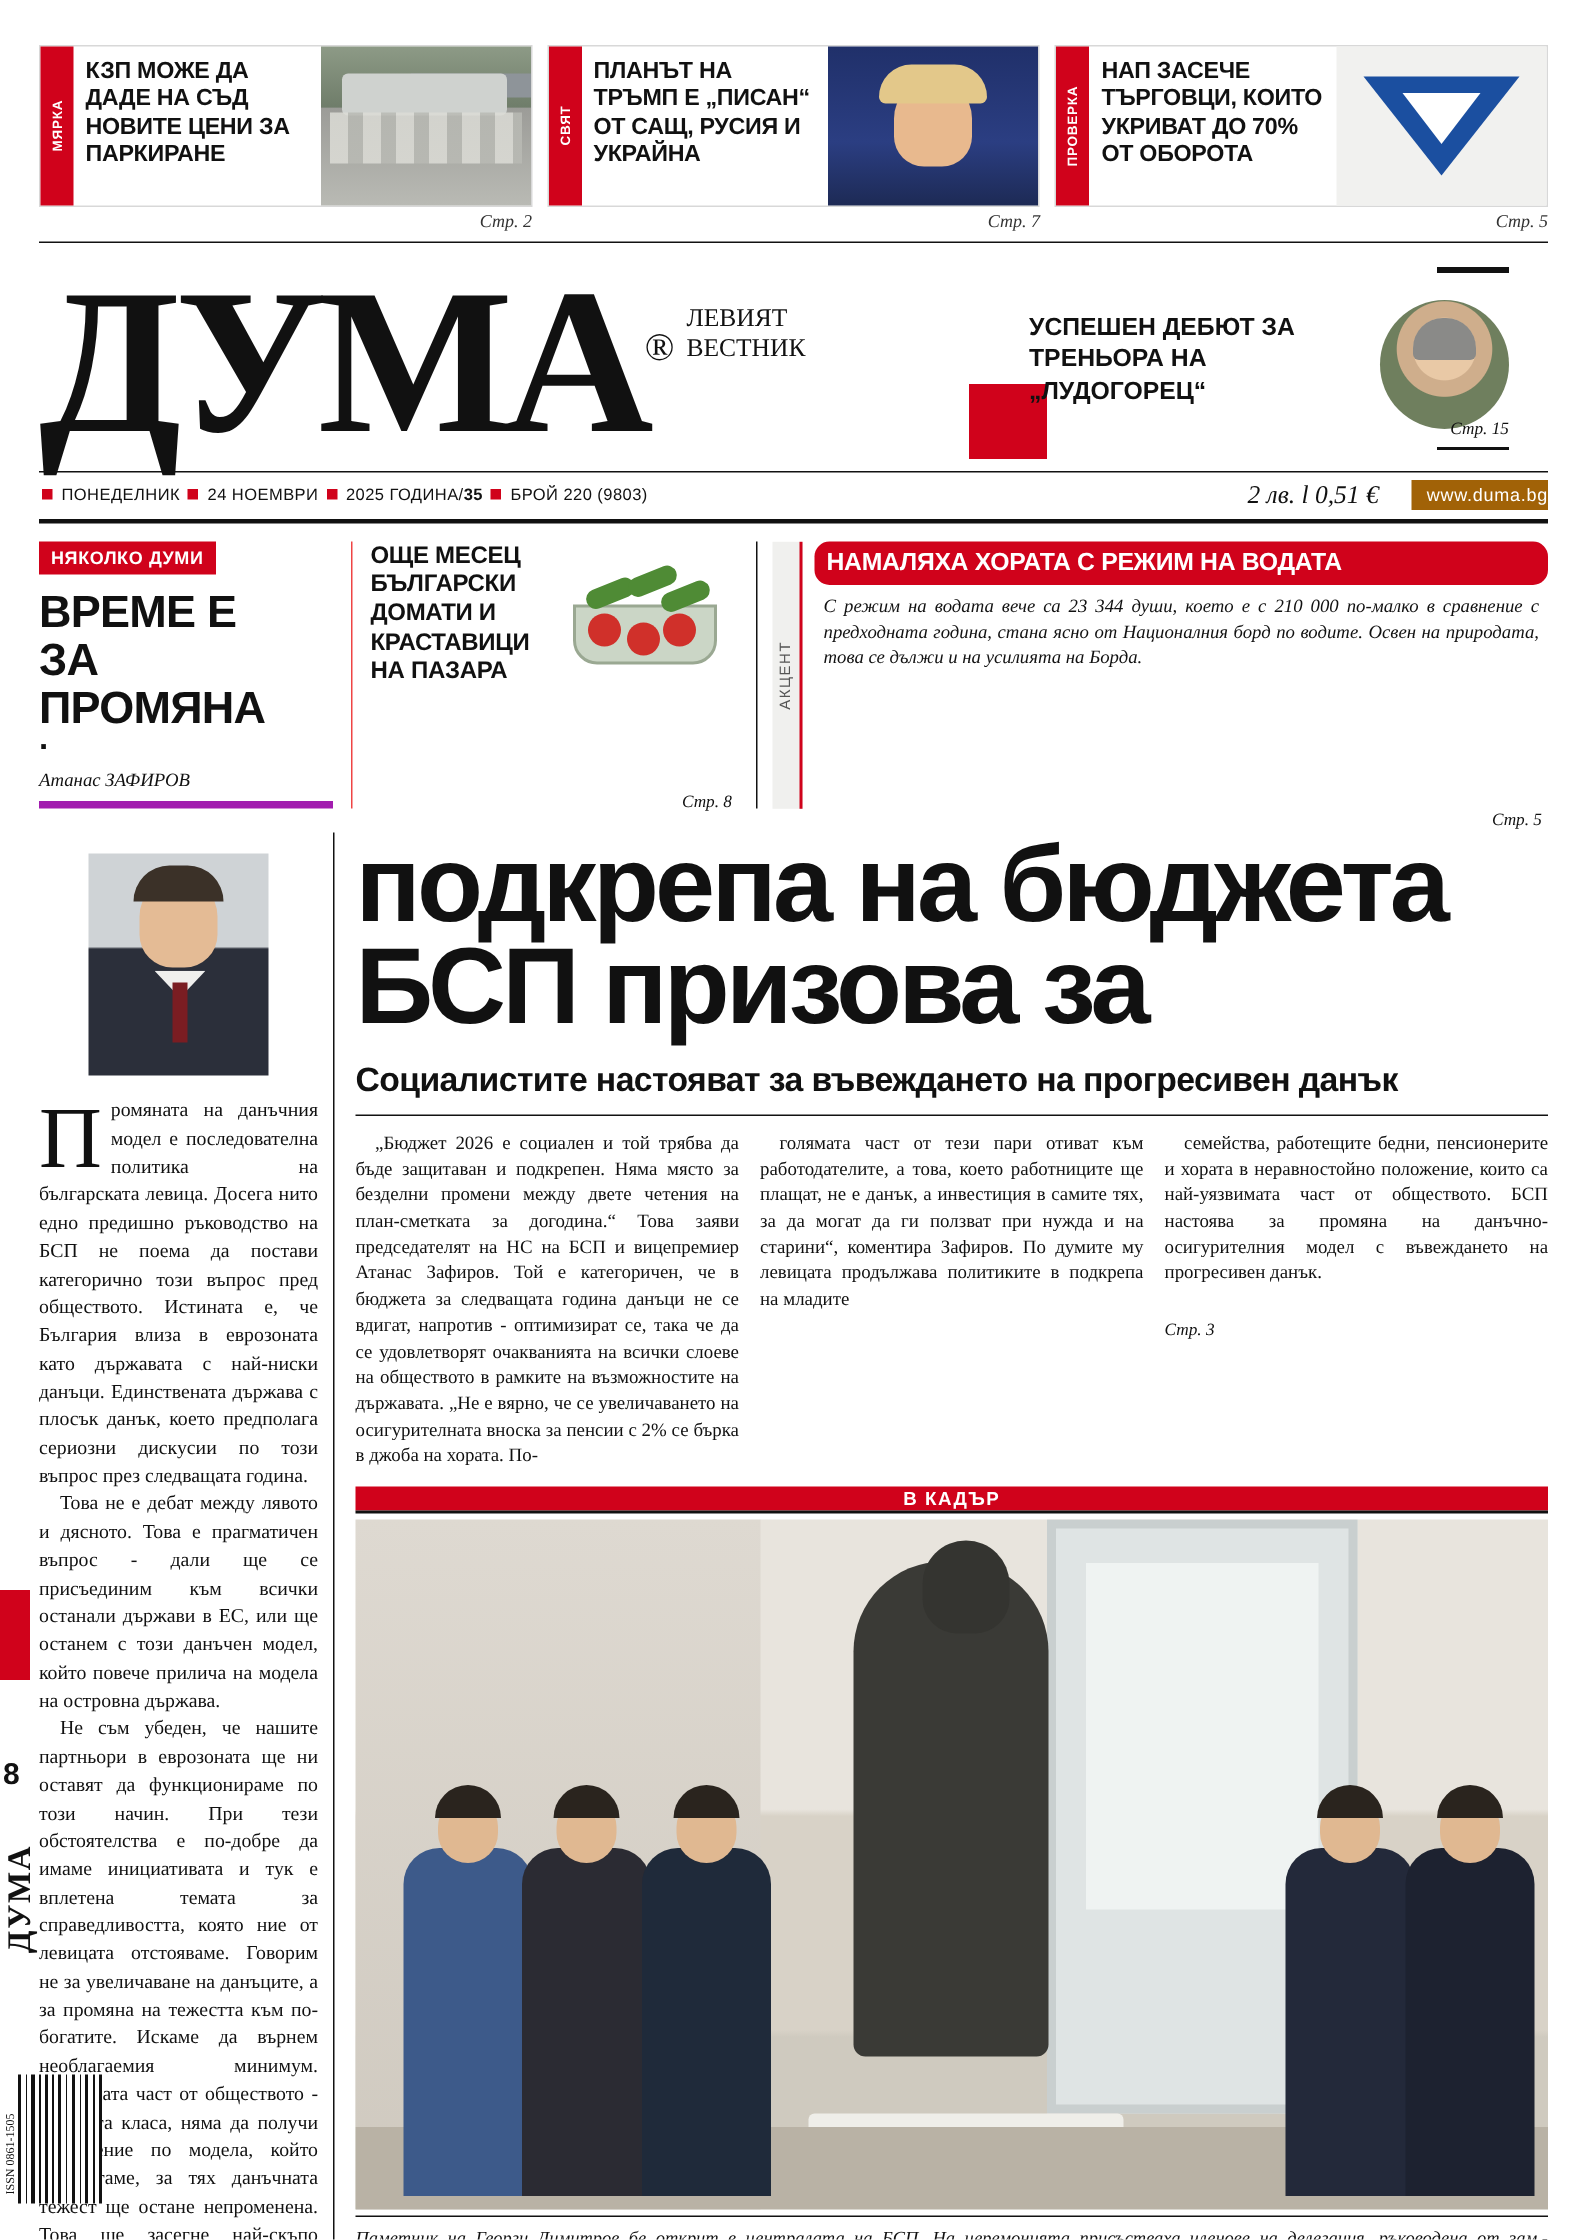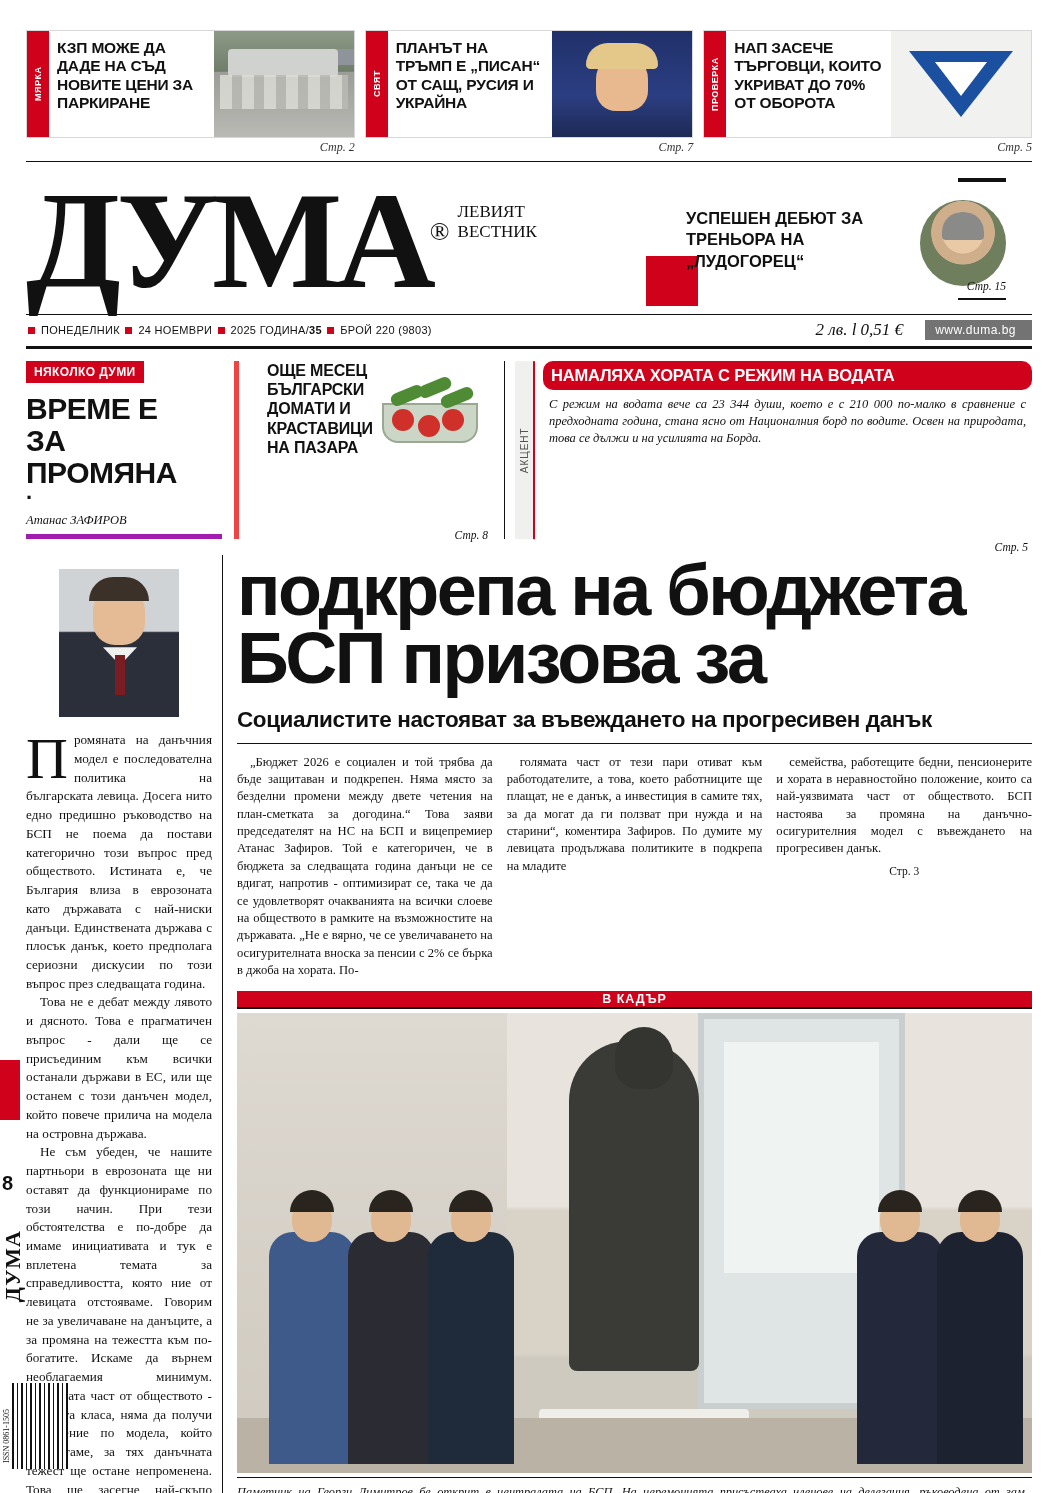--- a/index.html
+++ b/index.html
@@ -102,39 +102,39 @@
 
   
   .dateline {
     display:flex; align-items:center; border-top:1px solid #111; border-bottom:3px solid #111;
     padding:5px 0 6px; margin-top:2px;
   }
   .dateline .left { flex:1; font-family:"Liberation Sans", sans-serif; font-size:11px; letter-spacing:.3px; color:#111;}
   .sq { display:inline-block; width:7px;height:7px;background:#d0021b; margin:0 6px 0 2px;}
   .dateline .price { font-style:italic; font-size:17px; margin-right:22px;}
   .site-badge {
-    background:#737373; color:#fff; font-family:"Liberation Sans", sans-serif; font-size:12px;
-    padding:3px 16px 3px 10px; letter-spacing:.5px;
+    background:#a16207; color:#fff; font-family:"Liberation Sans", sans-serif; font-size:12px;
+    padding:3px 0 3px 10px; letter-spacing:.5px;
   }
 
   
   .band { display:flex; gap:12px; margin-top:12px; }
   .band-col1 { width:196px; }
   .tagline-box {
     background:#d0021b; color:#fff; font-family:"Liberation Sans", sans-serif;
     font-weight:bold; font-size:12px; padding:4px 8px; display:inline-block; letter-spacing:.4px;
   }
   .op-title {
     font-family:"Liberation Sans", sans-serif; font-weight:bold; font-size:30px;
     line-height:1.06; margin-top:10px; letter-spacing:-.5px;
   }
   .op-dot { font-size:22px; line-height:.4; }
   .op-author { font-style:italic; font-size:12.5px; margin-top:16px; border-bottom:5px solid #a21caf; padding-bottom:6px;}
 
-  .band-col2 { width:258px; border-left:5px solid #ef4444; padding-left:28px; position:relative;}
+  .band-col2 { width:258px; border-left:1px solid #ef4444; padding-left:12px; position:relative;}
   .veg-head {
     font-family:"Liberation Sans", sans-serif; font-weight:bold; font-size:16px; line-height:1.2;
     letter-spacing:-.2px; width:130px;
   }
   .veg-img { position:absolute; right:6px; top:8px; width:112px; height:82px; }
   .basket { position:absolute; left:8px; top:34px; width:96px; height:40px; background:#cbd6c6; border-radius:0 0 16px 16px; border:2px solid #9aa892;}
   .tom { position:absolute; width:22px;height:22px;border-radius:50%; background:#d0302a;}
   .cuc { position:absolute; width:34px;height:13px;border-radius:8px; background:#4f8b35; transform:rotate(-22deg);}
   .veg-page { position:absolute; right:4px; bottom:-2px; font-style:italic; font-size:11.5px;}
 
@@ -180,21 +180,21 @@
     font-size:72px; line-height:.94; letter-spacing:-2.5px; margin:2px 0 0;
   }
   .subhead {
     font-family:"Liberation Sans", sans-serif; font-weight:bold; font-size:22.5px;
     letter-spacing:-.4px; margin-top:14px; padding-bottom:10px; border-bottom:1px solid #111;
   }
   .cols3 { display:flex; gap:14px; margin-top:10px; }
   .cols3 .col { flex:1; font-size:12.6px; line-height:1.38; text-align:justify; }
   .cols3 .col p { margin:0; text-indent:13px; }
   .cols3 .col p.first { text-indent:13px; }
-  .col-page { text-align:center; font-size:11.5px; margin-top:6px;}
+  .col-page { text-align:left; font-style:italic; font-size:11.5px; margin-top:22px;}
 
   
   .kadar-wrap { margin-top:12px; }
   .kadar-bar {
     background:#d0021b; color:#fff; font-family:"Liberation Sans", sans-serif; font-weight:bold;
     font-size:12.5px; letter-spacing:1px; text-align:center; padding:1px 0;
   }
   .kadar-rule { height:2px; background:#111; margin-bottom:4px;}
   .photo {
     height:460px; position:relative; overflow:hidden;

